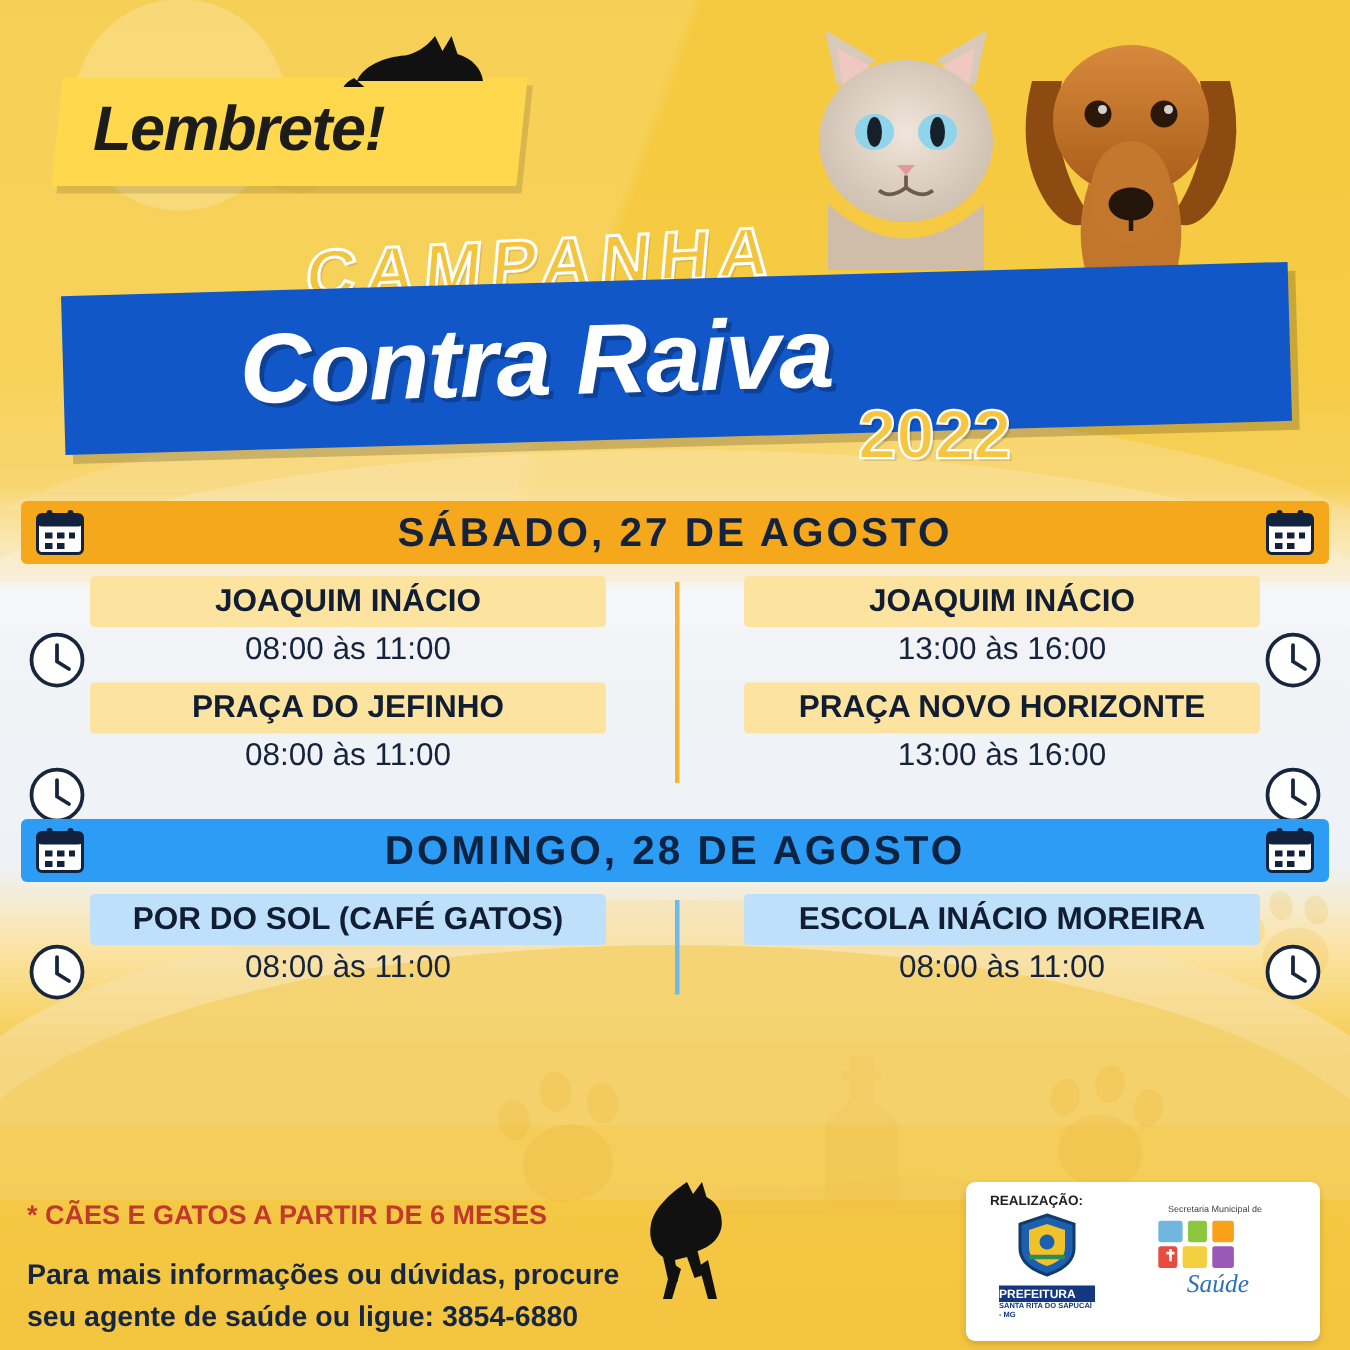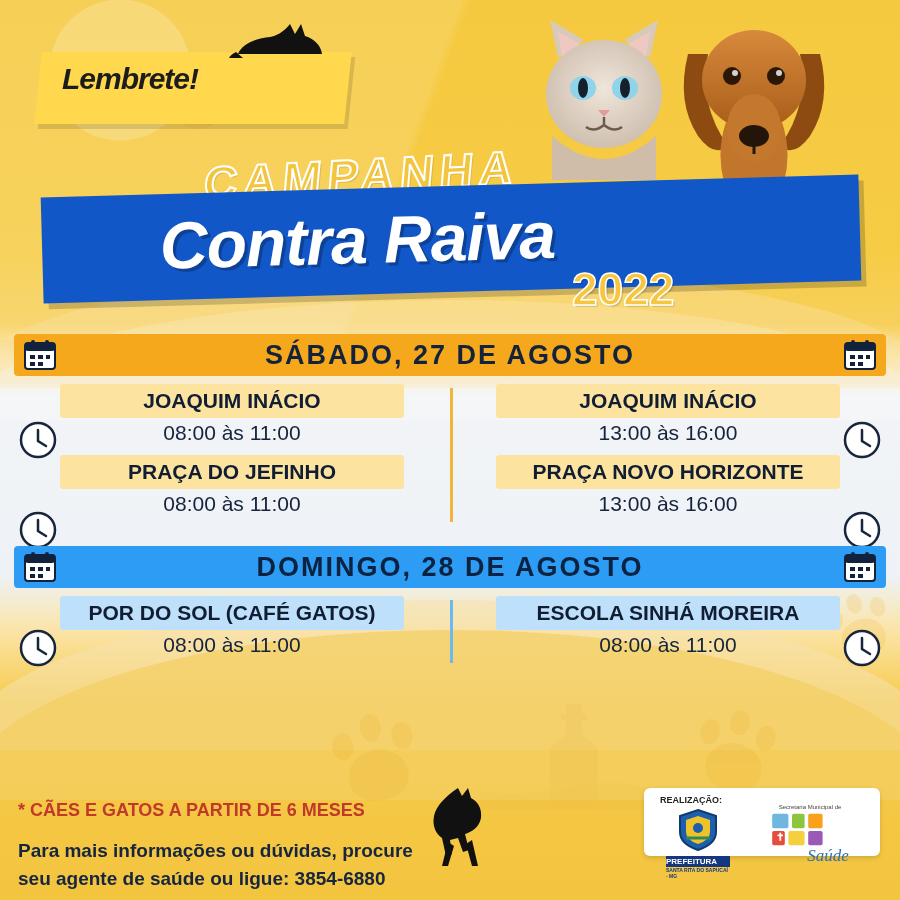--- a/index.html
+++ b/index.html
@@ -34,21 +34,21 @@
   .paw .toe{position:absolute;background:#edb93b;border-radius:50%;}
 
   
   .lembrete-box{
     position:absolute;left:38px;top:52px;width:310px;height:72px;
     background:#ffd84d;transform:skewX(-6deg);
     box-shadow:4px 5px 0 rgba(0,0,0,.12);
   }
   .lembrete-text{
     position:absolute;left:62px;top:62px;width:300px;
-    font-size:30px;font-weight:bold;color:#1c1c1c;letter-spacing:-1px;
+    font-size:42px;font-weight:bold;color:#1c1c1c;letter-spacing:-1px;
     font-style:italic;
   }
   .cat-silhouette{position:absolute;left:228px;top:18px;width:110px;height:42px;}
   .campanha{
     position:absolute;left:205px;top:148px;
     font-size:46px;font-weight:bold;color:#f3c43e;letter-spacing:6px;
     -webkit-text-stroke:2px #ffffff;
     transform:skewX(-8deg) rotate(-3deg);
     text-shadow:2px 2px 0 rgba(0,0,0,.10);
   }
@@ -110,33 +110,33 @@
   .clock.l{left:4px;}
   .clock.r{right:4px;}
 
   
   .footer{position:absolute;left:18px;top:800px;width:560px;}
   .note{
     font-size:18px;font-weight:bold;color:#c0392b;margin-bottom:16px;
   }
   .info{font-size:19px;font-weight:bold;color:#16263f;line-height:1.45;}
   .logos{
-    position:absolute;right:20px;top:788px;width:236px;height:68px;
+    position:absolute;right:20px;top:788px;width:236px;height:106px;
     background:#ffffff;border-radius:6px;box-shadow:0 2px 5px rgba(0,0,0,.15);
   }
   .logos .realizacao{
     position:absolute;left:16px;top:7px;font-size:9px;font-weight:bold;color:#222;
   }
   .prefeitura{position:absolute;left:22px;top:20px;width:64px;height:64px;text-align:left;}
   .pref-name{font-size:8px;font-weight:bold;background:#14387f;color:#fff;display:block;padding:1px 0;}
   .pref-sub{font-size:5px;font-weight:bold;color:#14387f;display:block;}
   .saude-logo{position:absolute;left:110px;top:16px;width:112px;height:64px;}
   .saude-top{font-size:6px;color:#444;text-align:center;}
   .saude-word{
-    position:absolute;left:24px;top:42px;width:100px;text-align:center;
+    position:absolute;left:8px;top:42px;width:100px;text-align:center;
     font-size:17px;font-style:italic;color:#2f6fb5;font-family:"Liberation Serif",serif;
   }
   .horse-silhouette{position:absolute;left:428px;top:784px;width:62px;height:86px;}
   .church{position:absolute;left:480px;top:700px;width:180px;height:110px;opacity:.25;}
 </style>
 </head>
 <body>
 
 <div id="poster">
   <div class="band band1"></div>
@@ -325,21 +325,21 @@
             <path d="M20 10 v11 l8 5" stroke="#17253d" stroke-width="2.5" fill="none" stroke-linecap="round"></path>
           </svg>
           <div class="place sun">POR DO SOL (CAFÉ GATOS)</div>
           <div class="time">08:00 às 11:00</div>
         </div>
         <div class="col">
           <svg class="clock r" style="top:32px" viewBox="0 0 40 40">
             <circle cx="20" cy="20" r="17" fill="#fff" stroke="#17253d" stroke-width="2.5"></circle>
             <path d="M20 10 v11 l8 5" stroke="#17253d" stroke-width="2.5" fill="none" stroke-linecap="round"></path>
           </svg>
-          <div class="place sun">ESCOLA SINHÁ MOREIRA</div>
+          <div class="place sun">ESCOLA INÁCIO MOREIRA</div>
           <div class="time">08:00 às 11:00</div>
         </div>
       </div>
     </div>
   </div>
 
   <svg class="horse-silhouette" viewBox="0 0 62 86">
     <path d="M30 4 l4 8 l6 -8 l3 10 c8 4 11 12 10 20 c-2 10 -10 14 -16 16 l4 16 l-6 2 l-5 -14 l-8 2 l2 14 l-6 2 l-4 -18 c-6 -4 -10 -12 -8 -22 c2 -10 12 -20 24 -28z" fill="#111"></path>
     <path d="M20 58 l-6 24 h6 l6 -20z" fill="#111"></path>
     <path d="M44 56 l6 26 h-6 l-6 -22z" fill="#111"></path>

